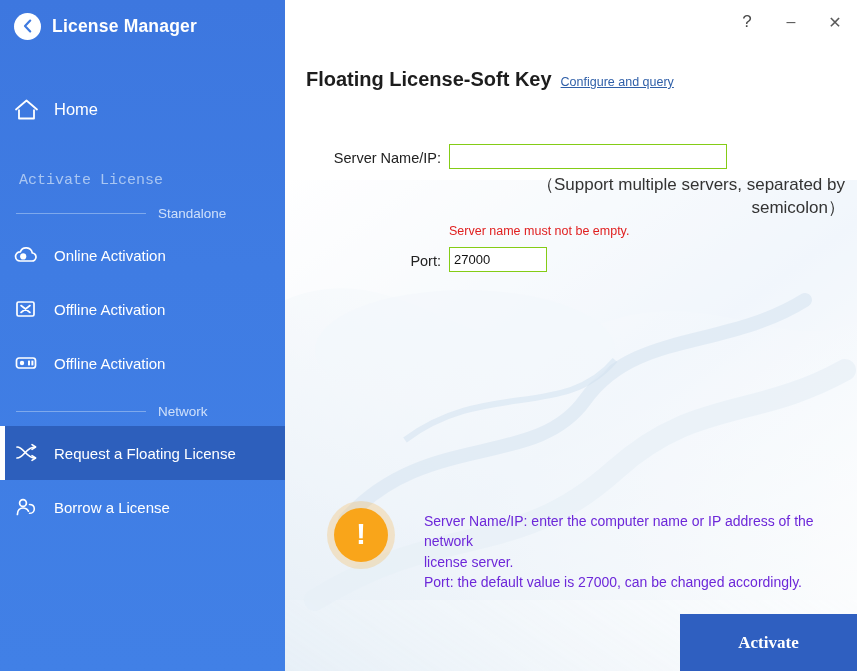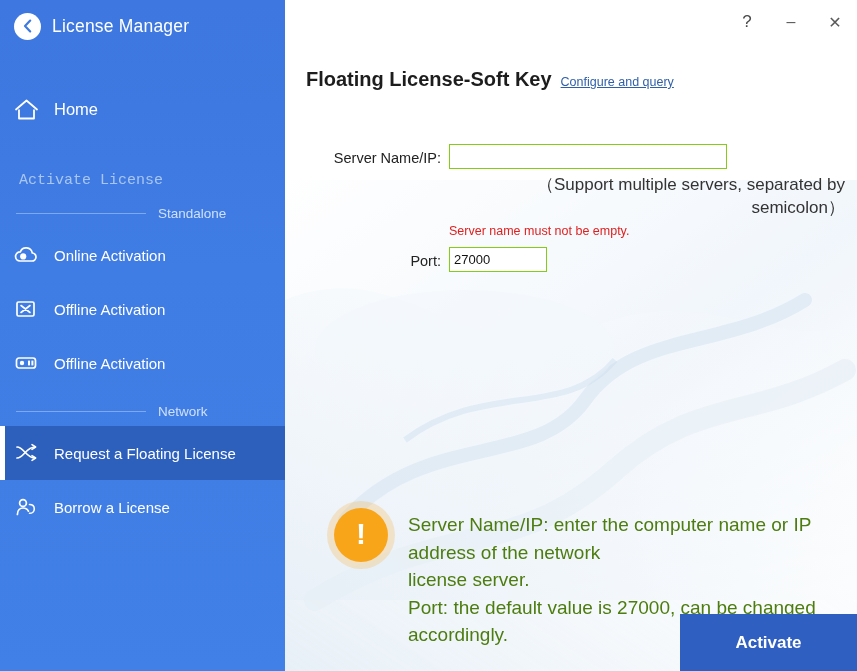--- a/index.html
+++ b/index.html
@@ -44,21 +44,21 @@
     border-radius: 50%;
     background: #ffffff;
     display: flex;
     align-items: center;
     justify-content: center;
     flex: 0 0 27px;
   }
   .back-circle svg { display:block; }
   .brand-title {
     font-size: 17.5px;
-    font-weight: normal;
+    font-weight: bold;
     letter-spacing: .2px;
     margin-left: 11px;
     color: #ffffff;
     white-space: nowrap;
   }
 
   .nav-item {
     display: flex;
     align-items: center;
     height: 54px;
@@ -257,44 +257,44 @@
     display: flex;
     align-items: center;
     justify-content: center;
     color: #ffffff;
     font-size: 30px;
     font-weight: bold;
     line-height: 1;
   }
   .notice-ic span { transform: translateY(-1px); }
   .notice-txt {
-    margin-left: 20px;
-    font-size: 19px;
-    color: #4d7c0f;
+    margin-left: 36px;
+    font-size: 14px;
+    color: #6d28d9;
     line-height: 1.45;
     padding-top: 3px;
   }
 
   
   .activate {
     position: absolute;
     right: 0;
     bottom: 0;
     width: 177px;
     height: 57px;
     background: #2f5fc0;
     color: #ffffff;
     font-size: 17px;
     font-weight: bold;
     display: flex;
     align-items: center;
     justify-content: center;
     z-index: 6;
     border: none;
-    font-family: Liberation Sans, sans-serif;
+    font-family: Liberation Serif, serif;
   }
 </style>
 </head>
 <body>
 
 <div class="app">
 
   <div class="sidebar">
 
     <div class="brand">

